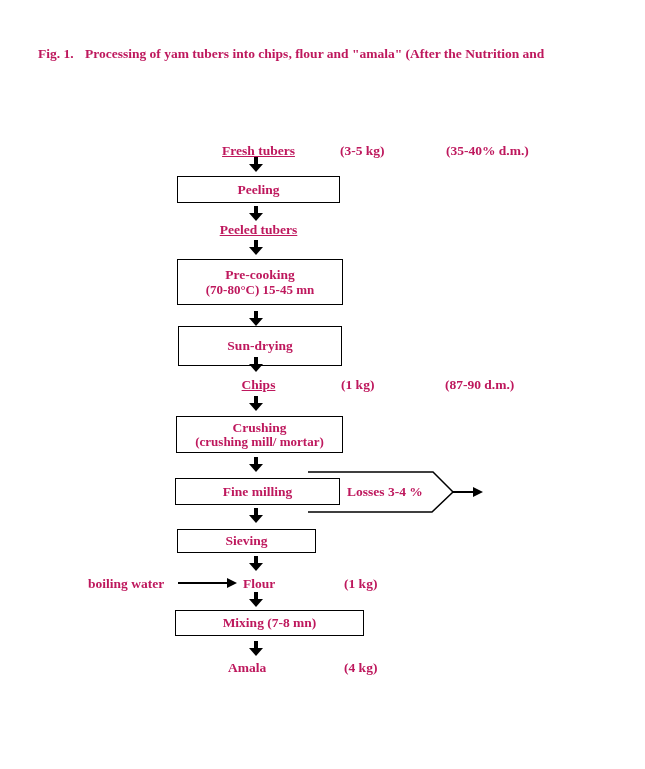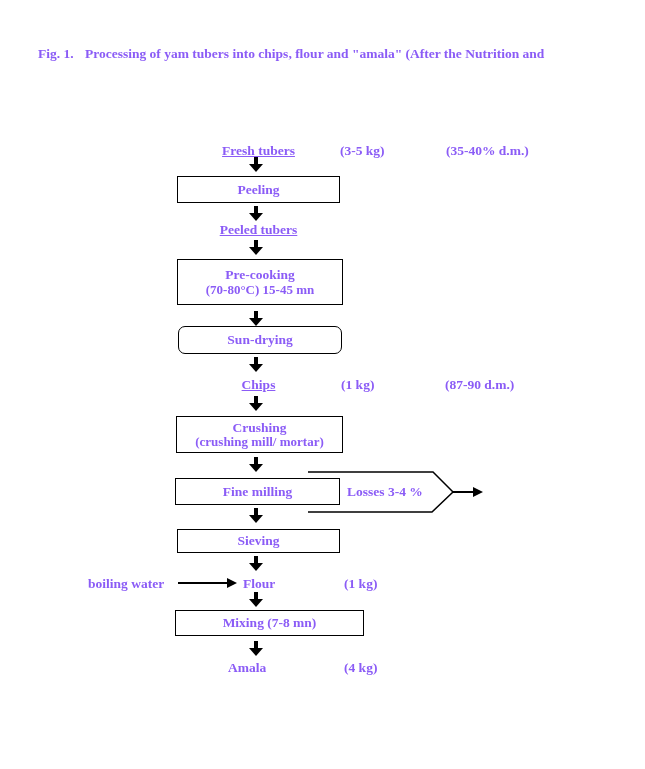--- a/index.html
+++ b/index.html
@@ -1,19 +1,19 @@
 <!DOCTYPE html>
 <html><head>
 <meta charset="utf-8">
 <style>
   html,body{margin:0;padding:0;background:#fff;}
   .page{
     position:relative;width:645px;height:769px;background:#ffffff;
     font-family:"Liberation Serif","DejaVu Serif",serif;
-    font-weight:bold;color:#8b5cf6;overflow:hidden;
+    font-weight:bold;color:#be185d;overflow:hidden;
   }
   .lbl{position:absolute;font-size:13.5px;line-height:15px;white-space:nowrap;}
   .col-center{left:177px;width:163px;text-align:center;text-decoration:underline;}
   .fbox{
     position:absolute;border:1.5px solid #000;background:#fff;
     display:flex;flex-direction:column;align-items:center;justify-content:center;
     text-align:center;font-size:13.5px;line-height:15.5px;box-sizing:border-box;
     z-index:2;
   }
   .fbox .l2{font-size:13px;line-height:15px;white-space:nowrap;}
@@ -66,21 +66,21 @@
   <div class="fbox" style="left:177px;top:259px;width:166px;height:46px;">
     <span>Pre-cooking</span>
     <span class="l2">(70-80°C) 15-45 mn</span>
   </div>
 
   <div class="arr-d" style="left:249px;top:311px;">
       <div class="stem"></div>
       <div class="head"></div>
     </div>
 
-  <div class="fbox" style="left:178px;top:326px;width:164px;height:28px;border-radius:7px;">
+  <div class="fbox" style="left:178px;top:326px;width:164px;height:40px;">
     <span>Sun-drying</span>
   </div>
 
   <div class="arr-d" style="left:249px;top:357px;">
       <div class="stem"></div>
       <div class="head"></div>
     </div>
 
   <div class="lbl col-center" style="top:377px;">Chips</div>
   <div class="lbl" style="left:341px;top:377px;">(1 kg)</div>
@@ -110,21 +110,21 @@
 
   <div class="fbox" style="left:175px;top:478px;width:165px;height:27px;">
     <span>Fine milling</span>
   </div>
 
   <div class="arr-d" style="left:249px;top:508px;">
       <div class="stem"></div>
       <div class="head"></div>
     </div>
 
-  <div class="fbox" style="left:177px;top:529px;width:163px;height:24px;">
+  <div class="fbox" style="left:177px;top:529px;width:139px;height:24px;">
     <span>Sieving</span>
   </div>
 
   <div class="arr-d" style="left:249px;top:556px;">
       <div class="stem"></div>
       <div class="head"></div>
     </div>
 
   <div class="lbl" style="left:88px;top:576px;">boiling water</div>
   <div class="arr-r" style="left:178px;top:577px;">

